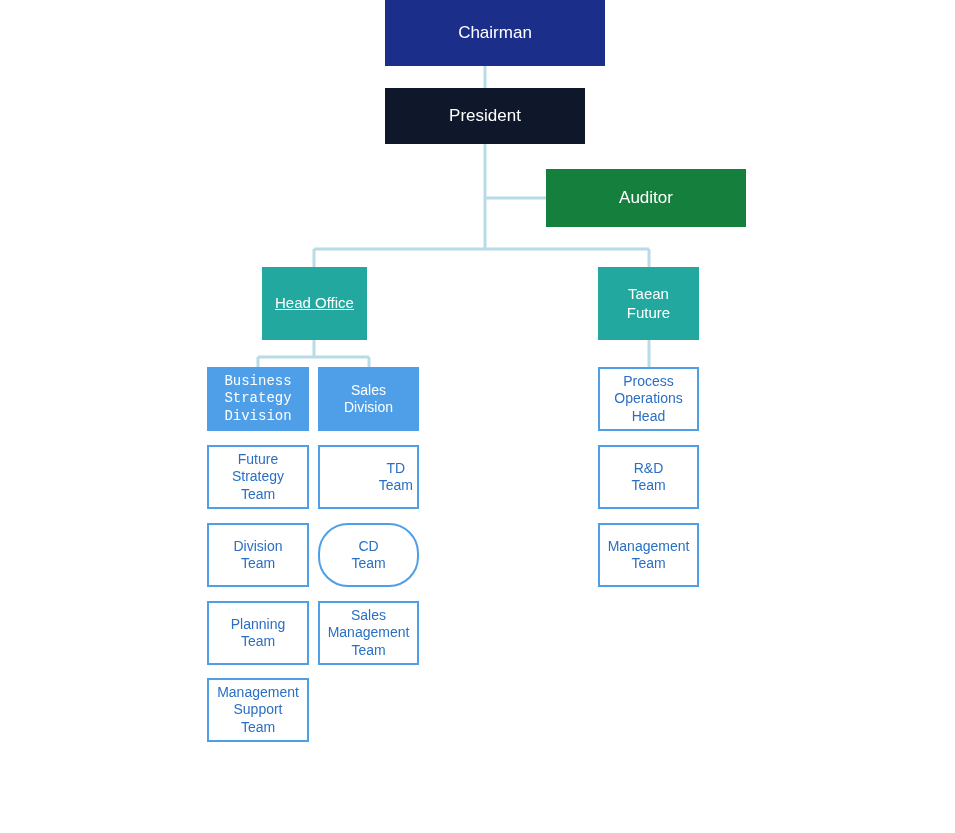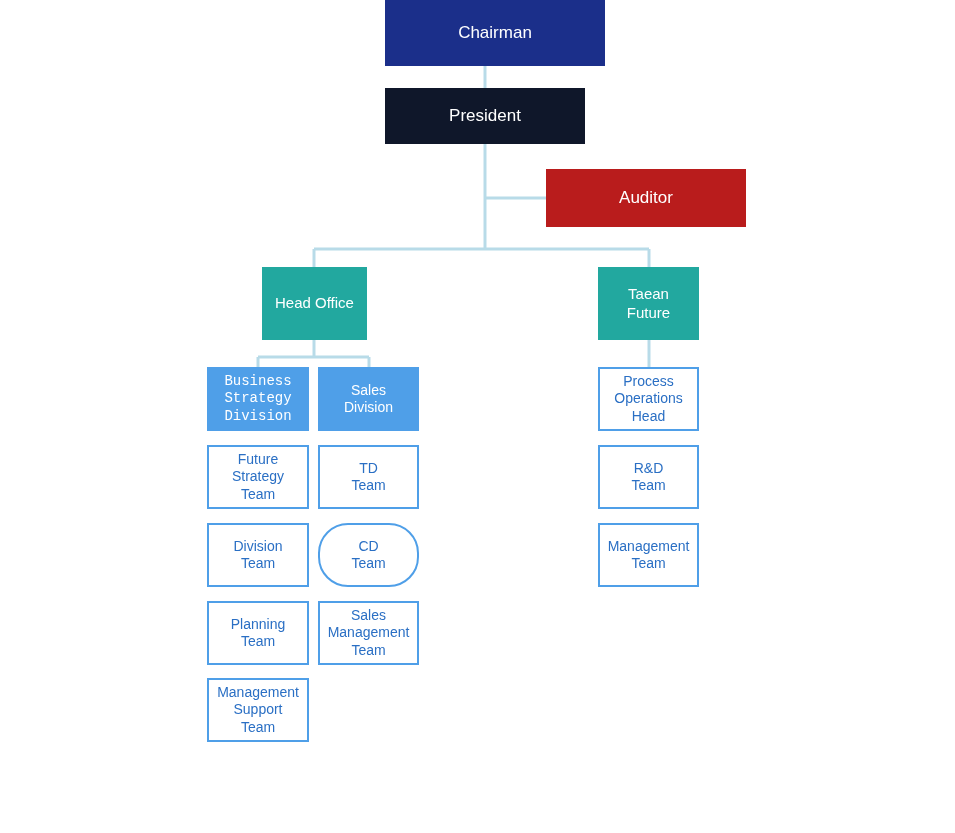--- a/index.html
+++ b/index.html
@@ -50,21 +50,21 @@
     background: #1b2f8a;
     color: #ffffff;
     font-size: 17px;
   }
   .node.president {
     background: #0f172a;
     color: #ffffff;
     font-size: 17px;
   }
   .node.auditor {
-    background: #b91c1c;
+    background: #15803d;
     color: #ffffff;
     font-size: 17px;
   }
   .node.unit {
     background: #22a89f;
     color: #ffffff;
     font-size: 15px;
   }
   .node.division {
     background: #4f9fe8;
@@ -108,21 +108,21 @@
   </div>
 
   <div class="node president" style="left:385px; top:88px; width:200px; height:56px;">
     <span class="label">President</span>
   </div>
 
   <div class="node auditor" style="left:546px; top:169px; width:200px; height:58px;">
     <span class="label">Auditor</span>
   </div>
 
-  <div class="node unit" style="left:262px; top:267px; width:105px; height:73px;">
+  <div class="node unit" style="left:262px; top:267px; width:105px; height:73px;text-decoration:underline;">
     <span class="label">Head Office</span>
   </div>
 
   <div class="node unit" style="left:598px; top:267px; width:101px; height:73px;">
     <span class="label">Taean
 Future</span>
   </div>
 
   <div class="node division" style="left:207px; top:367px; width:102px; height:64px;font-family:Liberation Mono, monospace;">
     <span class="label">Business
@@ -150,21 +150,21 @@
     <span class="label">Planning
 Team</span>
   </div>
 
   <div class="node team" style="left:207px; top:678px; width:102px; height:64px;">
     <span class="label">Management
 Support
 Team</span>
   </div>
 
-  <div class="node team" style="left:318px; top:445px; width:101px; height:64px;">
+  <div class="node team" style="left:318px; top:445px; width:101px; height:64px;justify-content:flex-end;">
     <span class="label">TD
 Team</span>
   </div>
 
   <div class="node team" style="left:318px; top:523px; width:101px; height:64px;border-radius:30px;">
     <span class="label">CD
 Team</span>
   </div>
 
   <div class="node team" style="left:318px; top:601px; width:101px; height:64px;">

